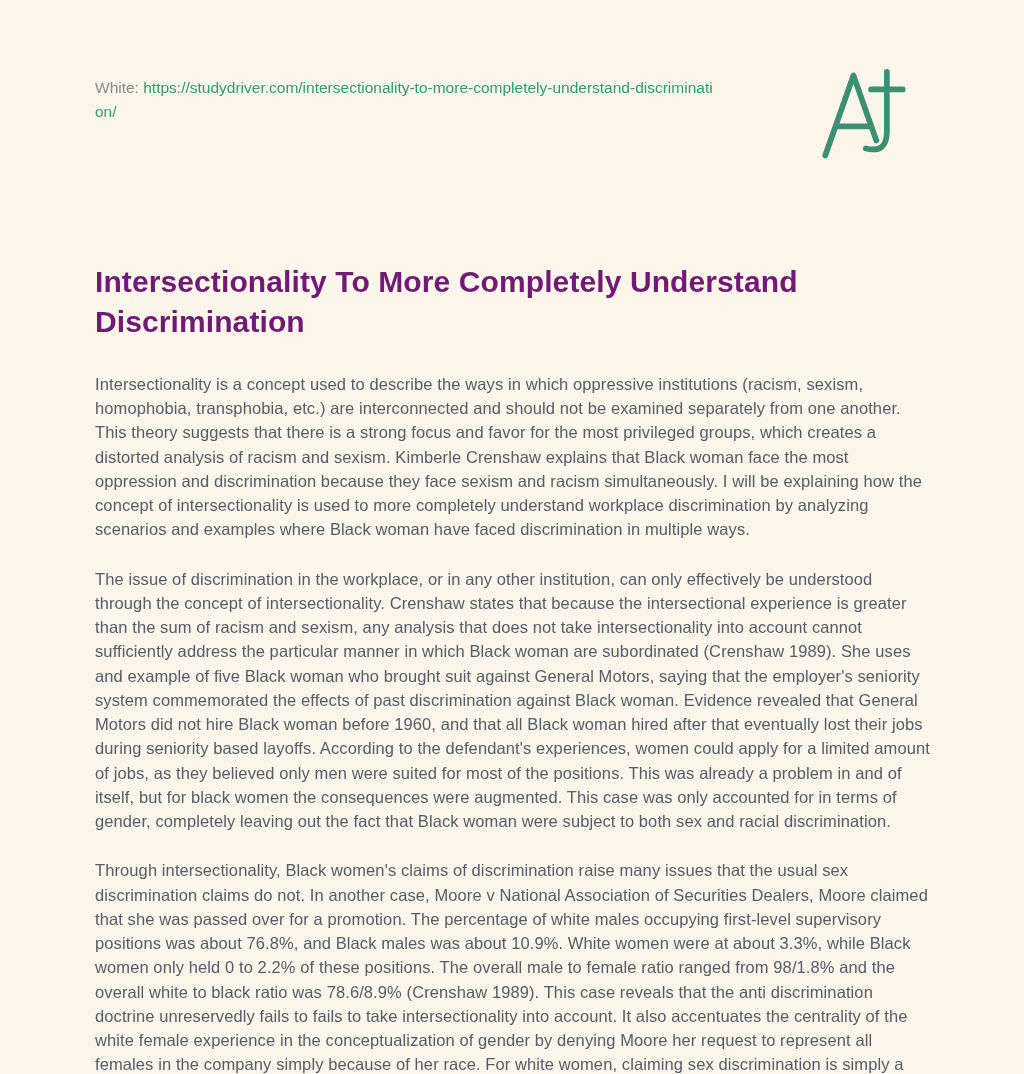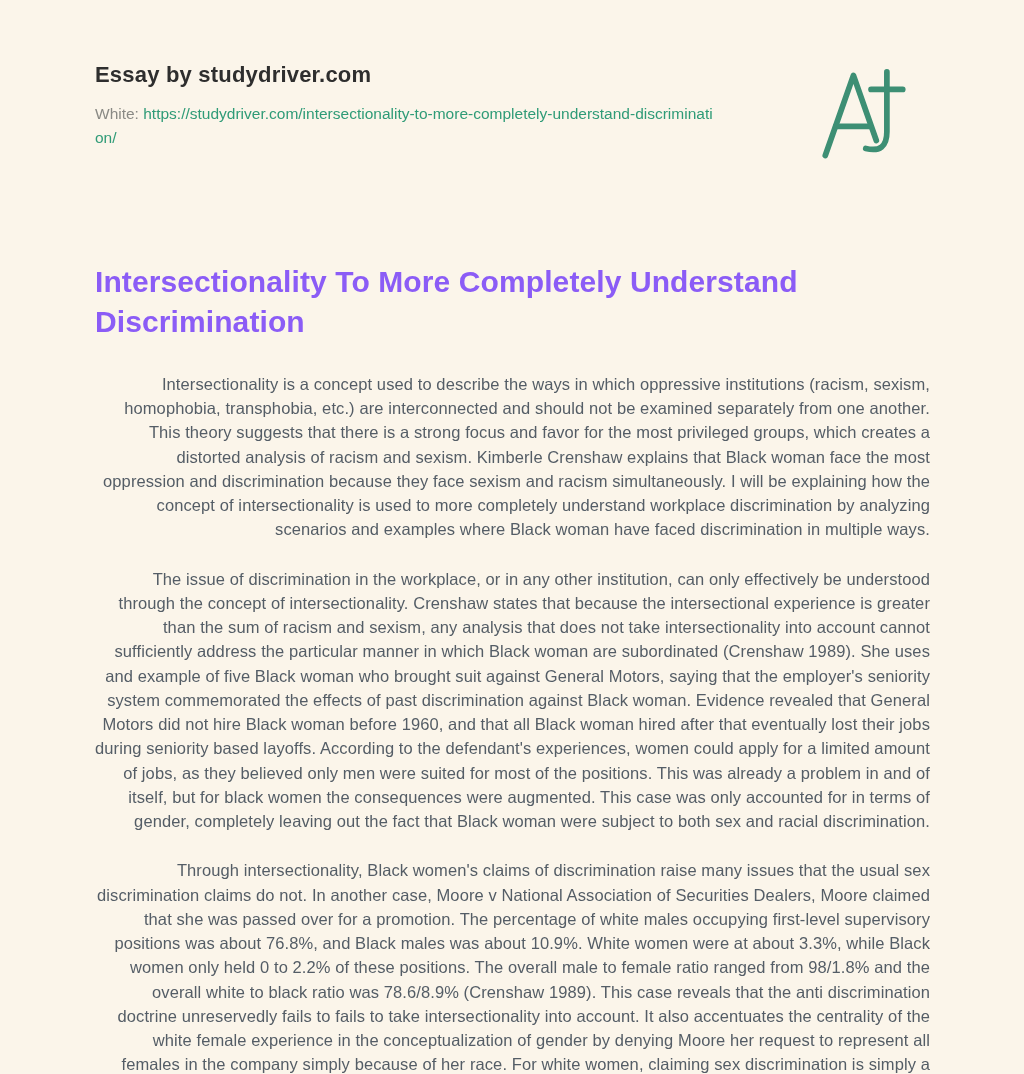--- a/index.html
+++ b/index.html
@@ -57,48 +57,46 @@
   .logo {
     margin-top: 6px;
     margin-right: 22px;
     flex: 0 0 auto;
   }
 
   .article-title {
     margin-top: 96px;
     font-size: 30px;
     font-weight: 700;
-    color: #8b5cf6;
+    color: #701a75;
     line-height: 1.33;
     letter-spacing: 0.1px;
     max-width: 760px;
   }
 
   .article-body {
     margin-top: 30px;
   }
 
   .article-body p {
     font-size: 16.5px;
     line-height: 1.47;
     color: #545d66;
     margin-bottom: 25px;
     letter-spacing: 0.1px;
-    text-align: right;
   }
 </style>
 </head>
 <body>
 
 <div class="page">
 
   <div class="header-row">
 
     <div class="header-left">
-      <div class="essay-by">Essay by studydriver.com</div>
 
       <div class="source-line">
         <span class="source-label">White:</span>
         <a class="source-link">https://studydriver.com/intersectionality-to-more-completely-understand-discrimination/</a>
       </div>
     </div>
 
     <div class="logo">
       <svg width="88" height="94" viewBox="0 0 100 106" aria-hidden="true">
         <g fill="none" stroke="#3d8f74" stroke-width="6.5" stroke-linecap="round" stroke-linejoin="round">

